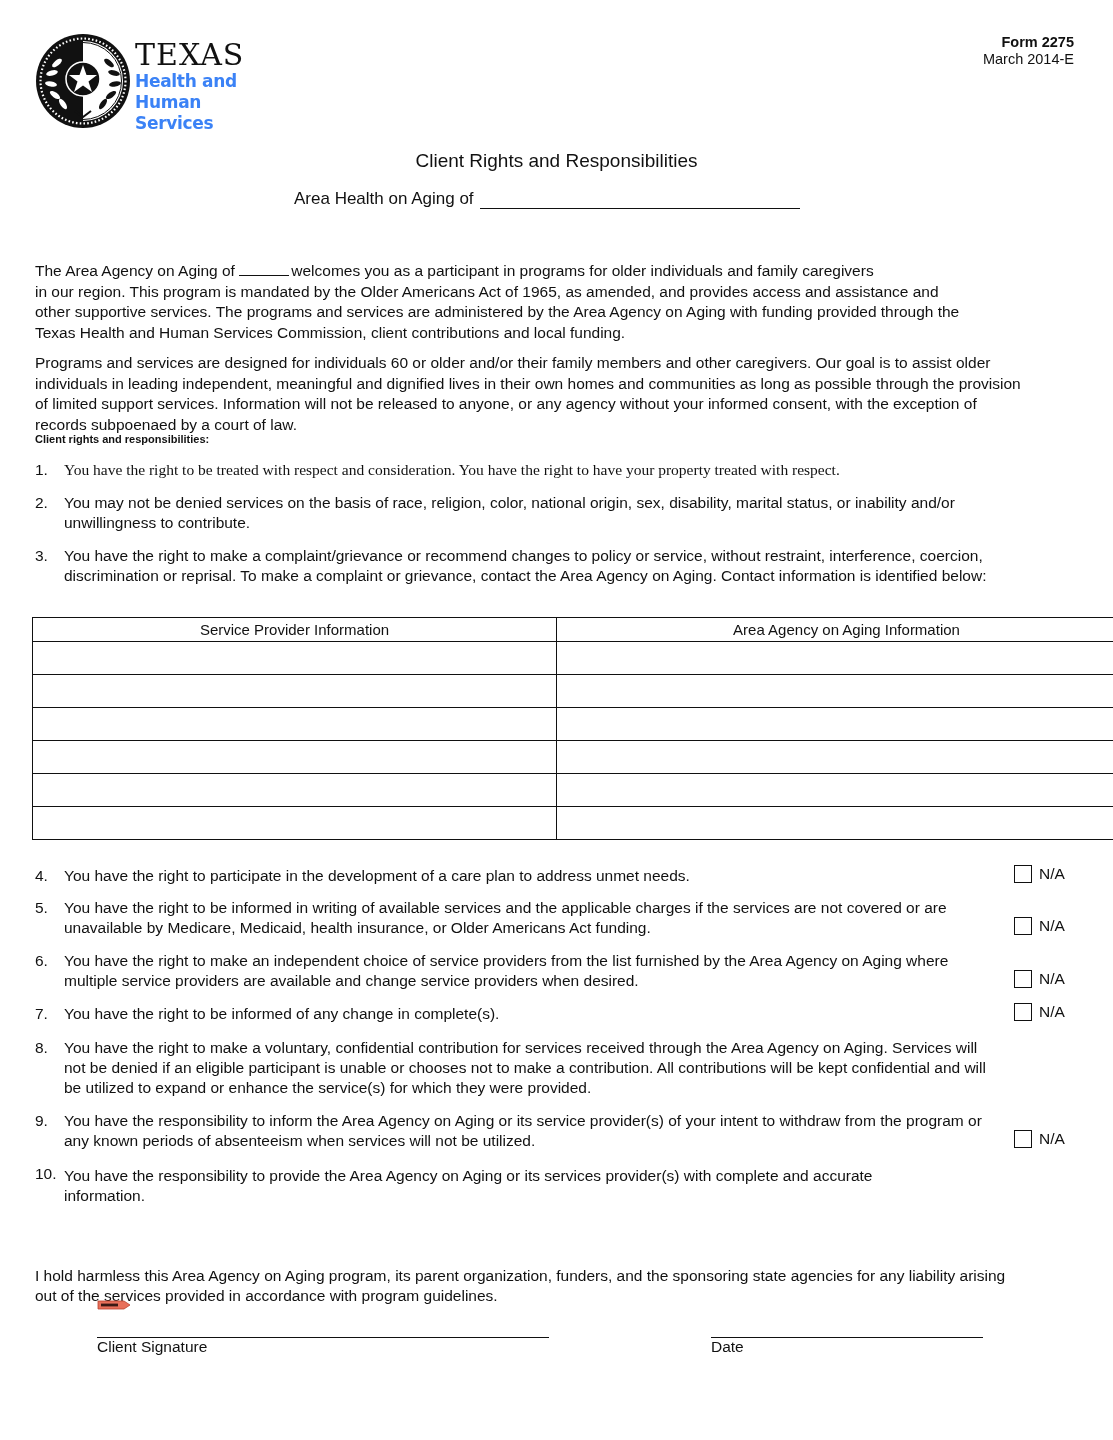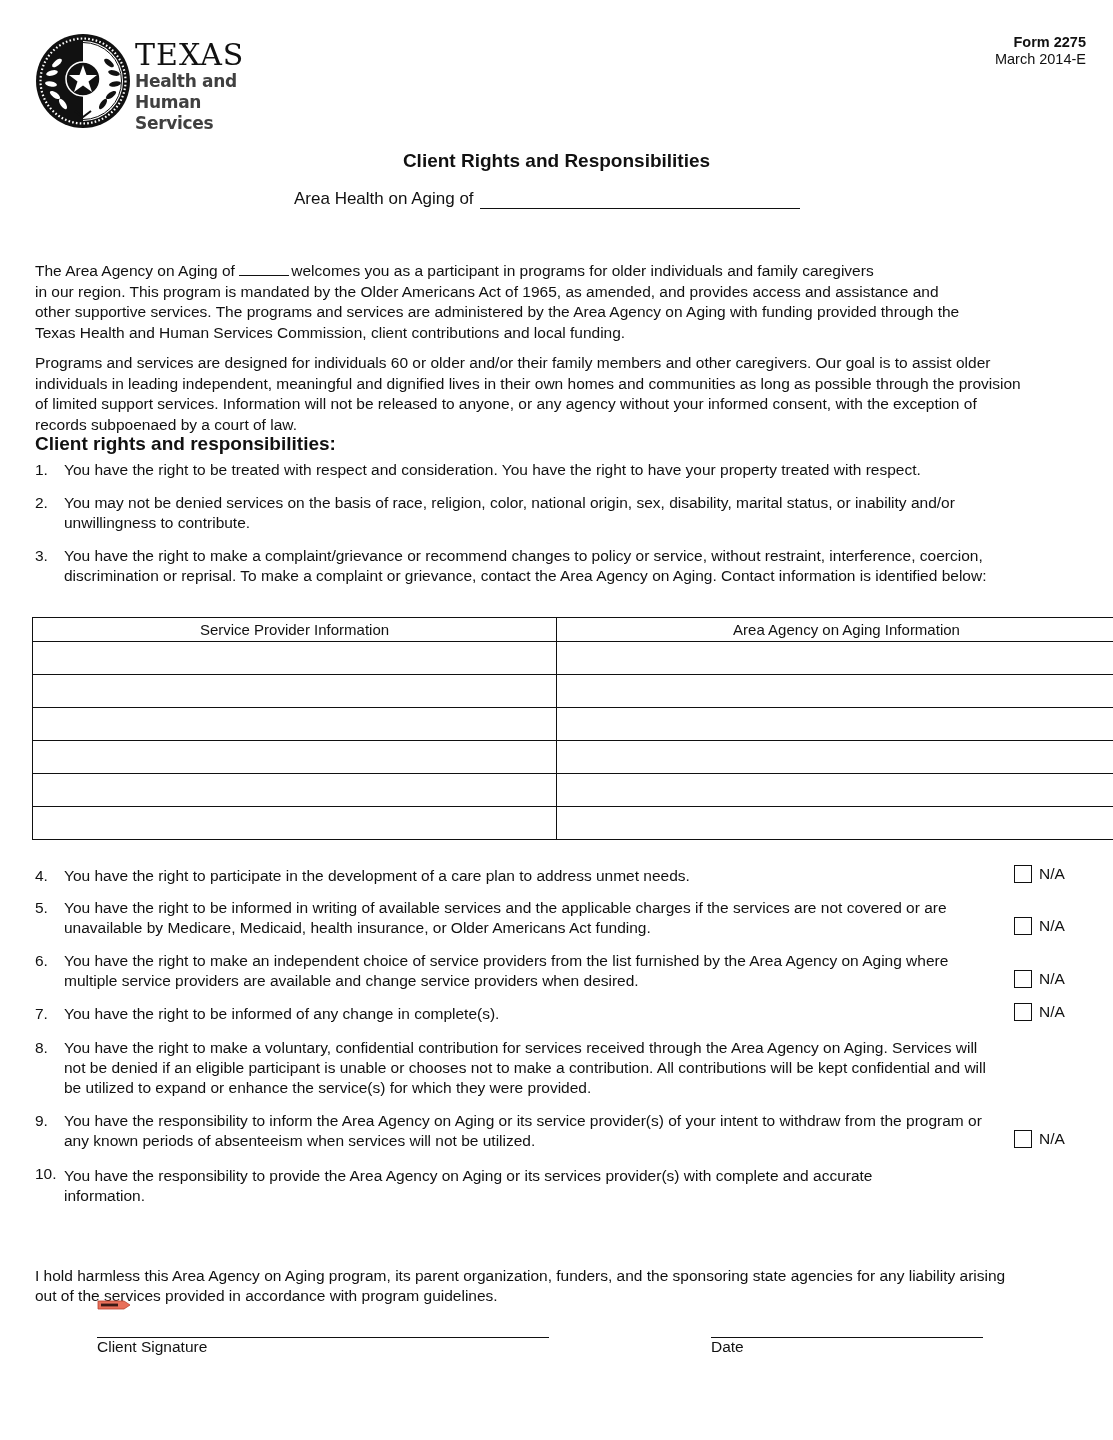--- a/index.html
+++ b/index.html
@@ -5,38 +5,38 @@
     * { box-sizing: border-box; margin: 0; padding: 0; }
     html, body { width: 1113px; height: 1440px; background: #ffffff; }
     body { position: relative; font-family: "Liberation Sans", sans-serif; color: #111111; font-size: 15.5px; overflow: hidden; }
     .abs { position: absolute; }
 
     
     .logo { left: 35px; top: 33px; width: 250px; height: 98px; }
     .seal { position: absolute; left: 0; top: 0; width: 96px; height: 96px; }
     .logo-text { position: absolute; left: 100px; top: 6px; }
     .logo-texas { font-family: "DejaVu Serif", serif; font-size: 30px; letter-spacing: 1px; line-height: 32px; color: #111; }
-    .logo-hhs { font-family: "DejaVu Sans", sans-serif; font-weight: bold; font-size: 17px; line-height: 21px; color: #404040; letter-spacing: -0.3px; }
-
-    .form-meta { right: 27px; top: 34px; text-align: right; font-size: 14.5px; line-height: 17px; }
+    .logo-hhs { font-family: "DejaVu Sans", sans-serif; font-weight: bold; font-size: 17px; line-height: 21px; color: #3b82f6; letter-spacing: -0.3px; }
+
+    .form-meta { right: 39px; top: 34px; text-align: right; font-size: 14.5px; line-height: 17px; }
     .form-num { font-weight: bold; }
 
-    .title { left: 0; width: 1113px; top: 150px; text-align: center; font-weight: bold; font-size: 19px; }
+    .title { left: 0; width: 1113px; top: 150px; text-align: center; font-weight: normal; font-size: 19px; }
     .aaa-line { left: 294px; top: 189px; font-size: 17px; display: flex; align-items: flex-end; }
     .aaa-blank { display: inline-block; width: 320px; border-bottom: 1.5px solid #111; height: 20px; margin-left: 6px; }
 
     p.para { position: absolute; left: 35px; width: 1050px; line-height: 20.5px; font-size: 15.5px; margin-top: 28px; }
     .blank-short { display: inline-block; width: 50px; border-bottom: 1.2px solid #111; height: 14px; margin-right: 2px; }
 
-    .section-head { left: 35px; top: 433px; font-weight: bold; font-size: 19px; }
+    .section-head { left: 35px; top: 433px; font-weight: bold; font-size: 11px; }
 
     .item { position: absolute; left: 35px; width: 1050px; line-height: 20px; font-size: 15.5px; }
     .item .num { position: absolute; left: 0; top: 0; width: 29px; }
     .item .txt { display: block; margin-left: 29px; width: 930px; }
-    .item .txt.wide { width: 1020px; }
+    .item .txt.wide { width: 1020px; font-family: Liberation Serif, serif; }
 
     
     .contact-table { left: 32px; top: 617px; width: 1105px; border-collapse: collapse; }
     .contact-table th, .contact-table td { border: 1.3px solid #111; font-weight: normal; font-size: 15px; }
     .contact-table th { height: 24px; text-align: center; }
     .contact-table td { height: 33px; }
     .contact-table td input { width: 100%; height: 100%; border: none; background: transparent; font-family: "Liberation Sans", sans-serif; font-size: 14px; padding: 0 6px; }
 
     
     .na { position: absolute; left: 1014px; display: flex; align-items: center; font-size: 15.5px; }

